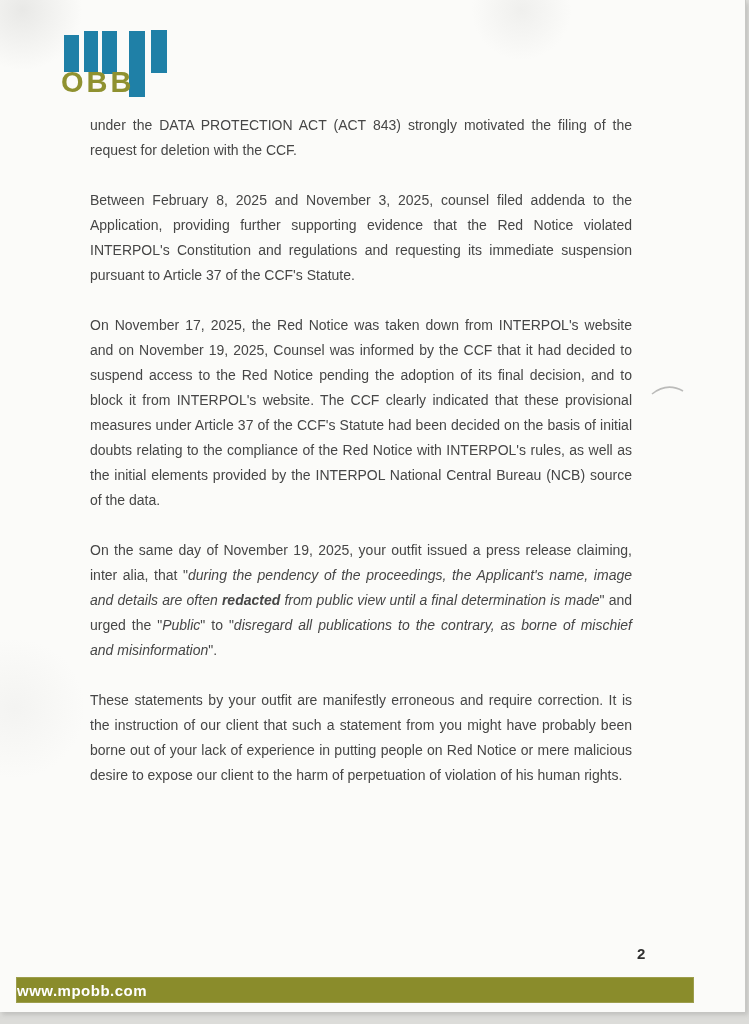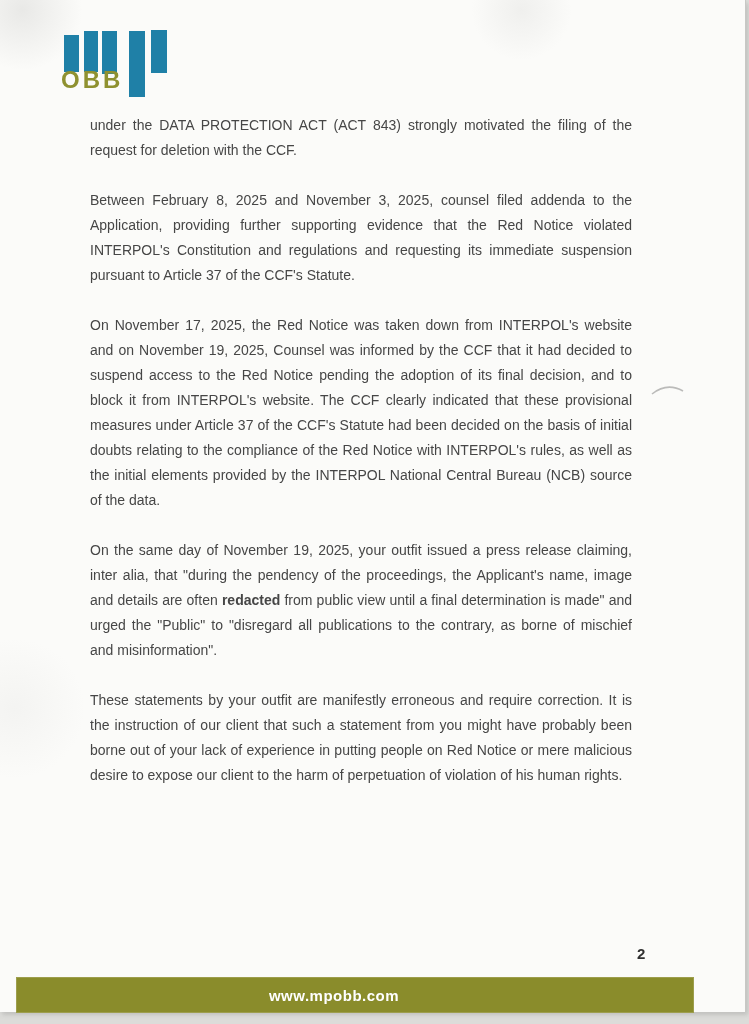--- a/index.html
+++ b/index.html
@@ -28,47 +28,47 @@
   
   .logo { position: absolute; left: 0; top: 0; }
   .bar { position: absolute; background: #1f80a7; }
   .bar1 { left:  64px; top: 35px; width: 15px; height: 37px; }
   .bar2 { left:  84px; top: 31px; width: 14px; height: 41px; }
   .bar3 { left: 102px; top: 31px; width: 15px; height: 43px; }
   .bar4 { left: 129px; top: 31px; width: 16px; height: 66px; }
   .bar5 { left: 151px; top: 30px; width: 16px; height: 43px; }
   .logo-text {
     position: absolute; left: 61px; top: 66px;
-    font-size: 24px; font-weight: 700; letter-spacing: 3px;
+    font-size: 29px; font-weight: 700; letter-spacing: 3px;
     color: #8f9130;
   }
   
   .content {
     position: absolute; left: 82px; top: 113px; width: 550px;
     color: #464646;
     font-size: 14px; line-height: 25px;
     text-align: justify;
   }
   .content p { margin: 0 0 25px 8px; }
-  .content .it { }
+  .content .it { font-style: italic; }
   .content .b  { font-weight: 700; }
   
   .pen-mark { position: absolute; left: 650px; top: 381px; }
   
   .page-number {
     position: absolute; left: 637px; top: 945px;
     font-size: 15px; font-weight: 700; color: #303030;
   }
   .footer-bar {
     position: absolute; left: 16px; top: 977px;
-    width: 678px; height: 36px;
+    width: 678px; height: 26px;
     background: #8a8c2b;
     border: 1px solid #9d9e4d;
     box-sizing: border-box;
-    display: flex; align-items: center; justify-content: center;
+    display: flex; align-items: center; justify-content: flex-start;
     padding-right: 42px;
   }
   .footer-url {
     color: #ffffff; font-size: 15px; font-weight: 700; letter-spacing: 0.5px;
   }
 </style>
 </head>
 <body>
 
 <div class="photo">

